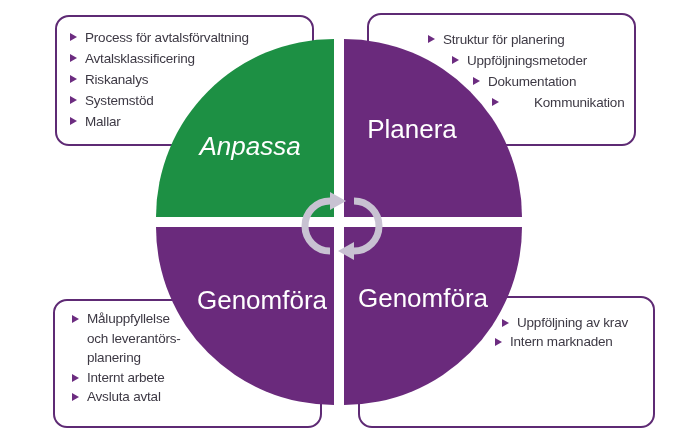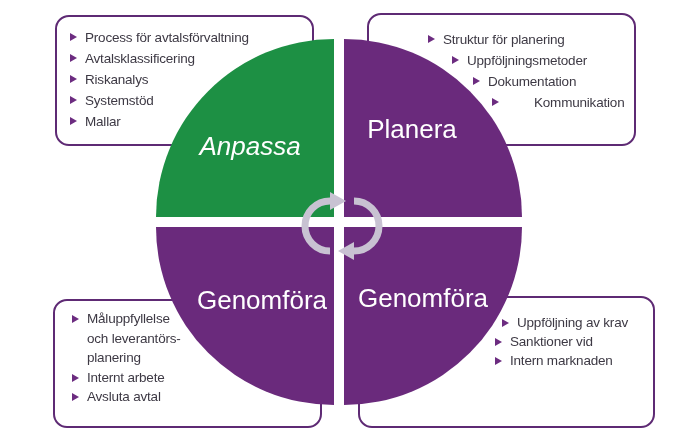--- a/index.html
+++ b/index.html
@@ -126,24 +126,20 @@
     </div>
   </div>
 
   <div class="box box-br">
     <div class="row">
       <span class="tri"></span>
       <span>Uppföljning av krav</span>
     </div>
     <div class="row">
       <span class="tri"></span>
-      <span>Sanktioner vid</span>
-    </div>
-    <div class="row">
-      <span class="tri"></span>
       <span>Intern marknaden</span>
     </div>
   </div>
 
   <div class="quad q-tl">
     <span class="qlabel">Anpassa</span>
   </div>
   <div class="quad q-tr">
     <span class="qlabel">Planera</span>
   </div>

